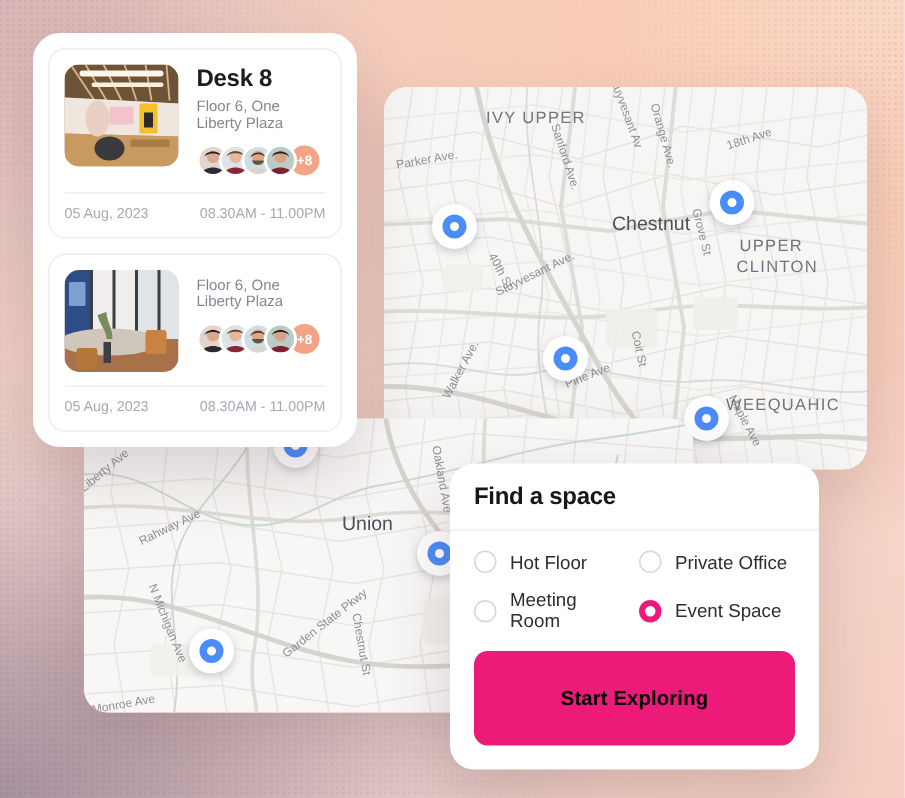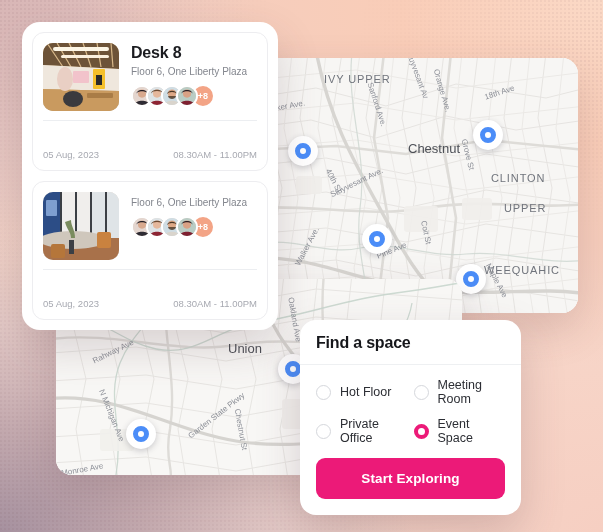--- a/index.html
+++ b/index.html
@@ -67,21 +67,21 @@
 
   .hwy-shield{
     position:absolute;width:15px;height:13px;border-radius:3px;
     background:#dcdad6;border:1px solid #c9c6c2;
     display:flex;align-items:center;justify-content:center;
     font-size:7px;color:#6d7078;font-family:"Liberation Sans",sans-serif;
   }
 
   
   .list-panel{
-    position:absolute;left:22px;top:22px;width:256px;
+    position:absolute;left:22px;top:22px;width:216px;
     background:#fff;border-radius:18px;
     box-shadow:0 18px 44px rgba(90,60,72,.20);
     padding:10px;box-sizing:border-box;
   }
   .booking-card{
     border:1px solid #ededf0;border-radius:12px;
     padding:10px;box-sizing:border-box;background:#fff;
   }
   .booking-card + .booking-card{margin-top:10px;}
   .bc-top{display:flex;gap:12px;}
@@ -100,26 +100,26 @@
     background:#d9d2cd;
   }
   .av svg{position:absolute;inset:0;width:100%;height:100%;}
   .av-more{
     width:24px;height:24px;border-radius:50%;background:#f3a486;
     border:2px solid #fff;box-sizing:border-box;
     display:flex;align-items:center;justify-content:center;
     color:#fff;font-size:9px;font-weight:bold;margin-right:0;
   }
   .bc-divider{height:1px;background:#eceef1;margin:9px 0 0;}
-  .bc-meta{display:flex;justify-content:space-between;padding-top:8px;margin-top:20px;}
+  .bc-meta{display:flex;justify-content:space-between;padding-top:8px;}
   .bc-meta span{font-size:9.5px;color:#a7a9b1;}
 
   
   .find-panel{
-    position:absolute;left:300px;top:320px;width:221px;
+    position:absolute;left:300px;top:309px;width:246px;
     background:#fff;border-radius:16px;
     box-shadow:0 18px 44px rgba(90,60,72,.22);
     padding:14px 16px 16px;box-sizing:border-box;
   }
   .fp-head{display:flex;align-items:center;justify-content:space-between;}
   .fp-title{font-size:16px;font-weight:bold;color:#16171b;letter-spacing:-.2px;}
   .city-chip{
     display:flex;align-items:center;gap:5px;
     background:#f4f5f7;border-radius:8px;padding:5px 9px;
     font-size:10.5px;color:#2a2c31;
@@ -129,22 +129,22 @@
   .opts{display:grid;grid-template-columns:1fr 1fr;gap:11px 6px;padding:13px 0 13px;}
   .opt{display:flex;align-items:center;gap:9px;cursor:pointer;}
   .radio{
     width:15px;height:15px;border-radius:50%;box-sizing:border-box;
     border:1.6px solid #d5d7dc;background:#fff;flex:0 0 auto;
   }
   .opt.sel .radio{border:4.5px solid #ec1a78;}
   .opt-label{font-size:12.5px;color:#2c2e34;}
   .cta{
     display:block;width:100%;border:0;border-radius:9px;
-    background:#ec1a78;color:#ffffff;font-size:13.5px;font-weight:bold;
-    padding:13px 0;cursor:pointer;font-family:"Liberation Sans", sans-serif;
+    background:#ec1a78;color:#000000;font-size:13.5px;font-weight:bold;
+    padding:24px 0;cursor:pointer;font-family:"Liberation Sans", sans-serif;
     letter-spacing:.1px;
   }
 </style>
 </head>
 <body>
 
 <div class="stage">
 
   <div class="bg-base"></div>
   <div class="bg-noise"></div>
@@ -206,21 +206,21 @@
         <g fill="#f1efec" opacity=".9">
           <rect x="148" y="148" width="34" height="26" rx="3"></rect>
           <rect x="206" y="140" width="30" height="22" rx="3"></rect>
           <rect x="40" y="118" width="26" height="18" rx="3"></rect>
         </g>
       </svg>
     </div>
 
     <div class="map-label lbl-hood" style="left:68px;top:15px;">IVY UPPER</div>
     <div class="map-label lbl-place" style="left:152px;top:83px;">Chestnut</div>
-    <div class="map-label lbl-hood" style="left:248px;top:100px;margin-top:44px;">UPPER</div>
+    <div class="map-label lbl-hood" style="left:237px;top:100px;">UPPER</div>
     <div class="map-label lbl-hood" style="left:235px;top:114px;">CLINTON</div>
     <div class="map-label lbl-hood" style="left:228px;top:206px;">WEEQUAHIC</div>
 
     <div class="map-label lbl-street" style="left:8px;top:44px;transform:rotate(-10deg);">Parker Ave.</div>
     <div class="map-label lbl-street" style="left:98px;top:42px;transform:rotate(72deg);">Sanford Ave.</div>
     <div class="map-label lbl-street" style="left:136px;top:12px;transform:rotate(70deg);">Stuyvesant Av</div>
     <div class="map-label lbl-street" style="left:164px;top:28px;transform:rotate(74deg);">Orange Ave.</div>
     <div class="map-label lbl-street" style="left:228px;top:30px;transform:rotate(-18deg);">18th Ave</div>
     <div class="map-label lbl-street" style="left:196px;top:92px;transform:rotate(76deg);">Grove St</div>
     <div class="map-label lbl-street" style="left:65px;top:118px;transform:rotate(62deg);">40th St</div>
@@ -468,25 +468,25 @@
 
     <div class="fp-rule"></div>
 
     <div class="opts">
       <label class="opt">
         <span class="radio"></span>
         <span class="opt-label">Hot Floor</span>
       </label>
       <label class="opt">
         <span class="radio"></span>
-        <span class="opt-label">Meeting Room</span>
+        <span class="opt-label">Private Office</span>
       </label>
       <label class="opt">
         <span class="radio"></span>
-        <span class="opt-label">Private Office</span>
+        <span class="opt-label">Meeting Room</span>
       </label>
       <label class="opt sel">
         <span class="radio"></span>
         <span class="opt-label">Event Space</span>
       </label>
     </div>
 
     <button class="cta">Start Exploring</button>
   </div>
 

